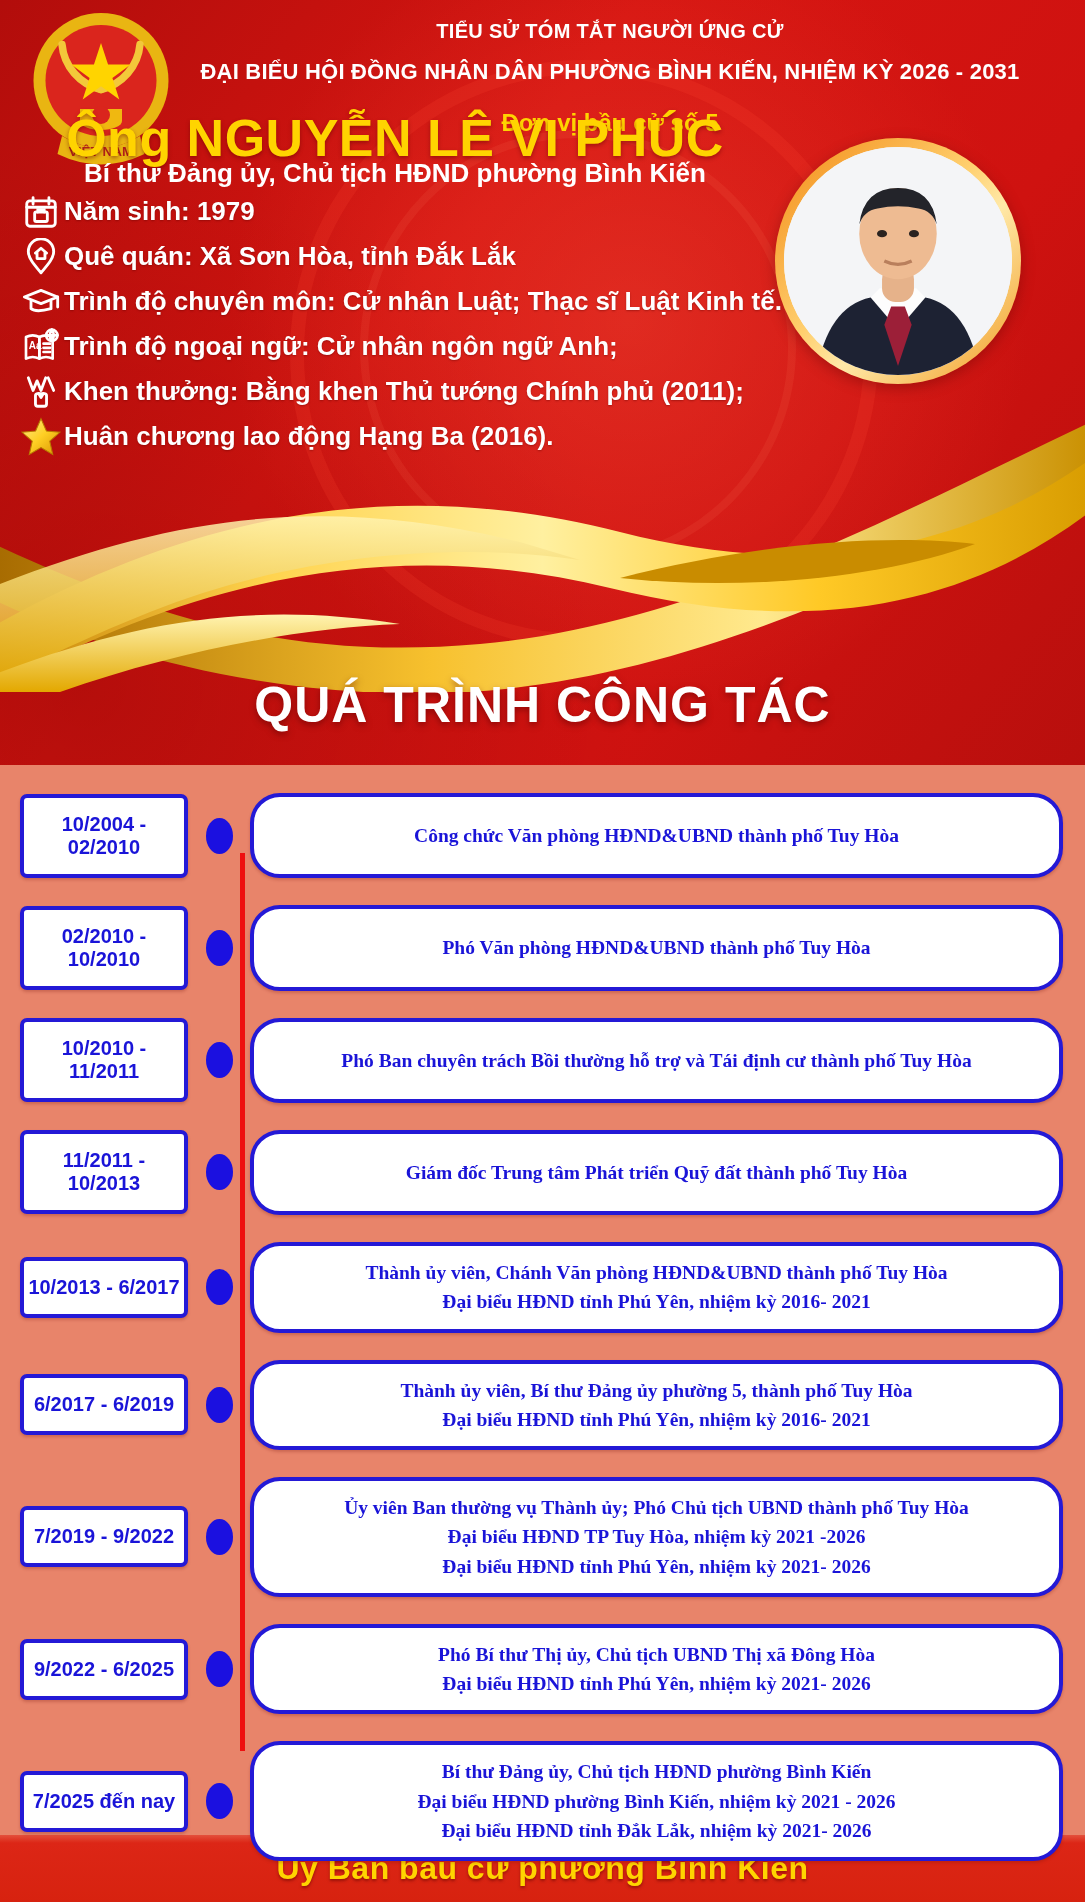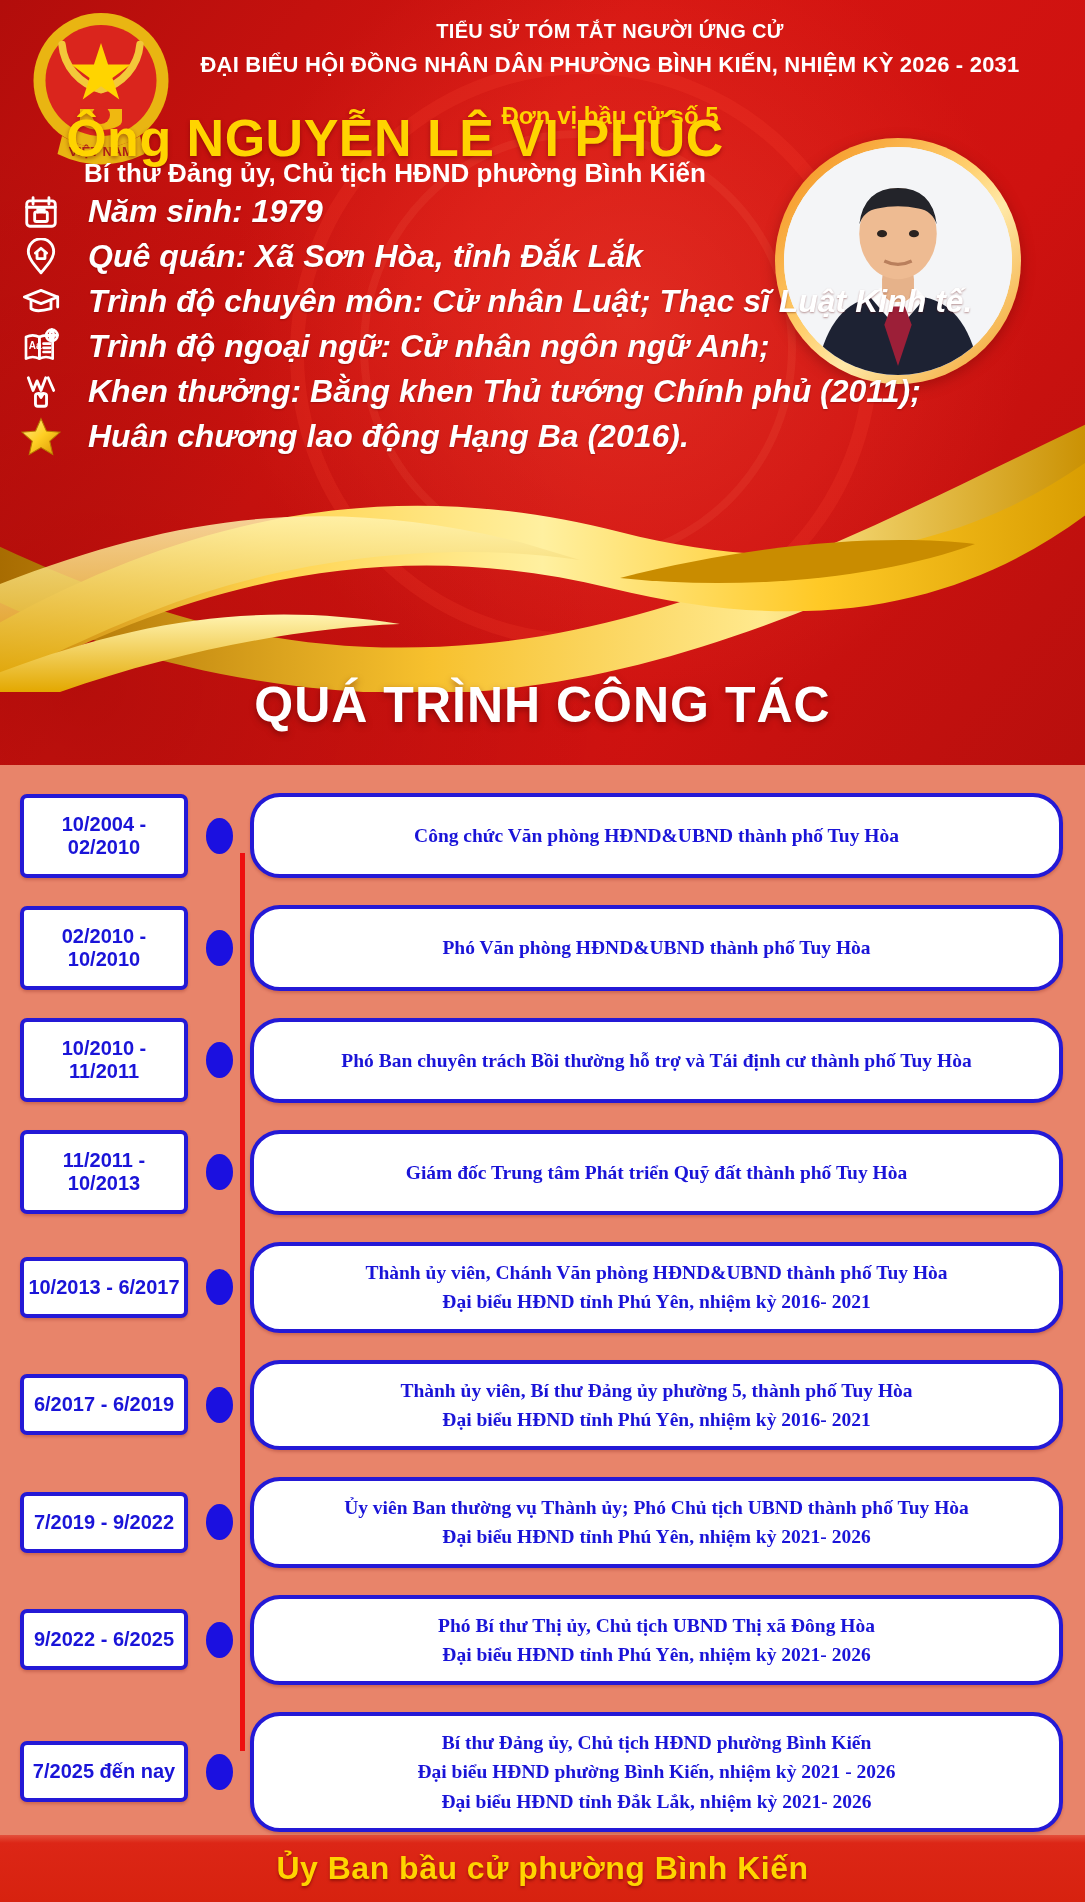--- a/index.html
+++ b/index.html
@@ -15,32 +15,32 @@
       radial-gradient(circle at 58% 42%, rgba(255,96,70,.30), rgba(255,96,70,0) 52%),
       radial-gradient(circle at 8% 90%, rgba(120,0,0,.35), rgba(120,0,0,0) 45%),
       linear-gradient(128deg,#b20d0b 0%,#d61511 38%,#cf1210 70%,#b80f0d 100%);
   }
   .drum-ring{position:absolute;border:14px solid rgba(255,70,50,.18);border-radius:50%;}
   .ring1{width:560px;height:560px;left:290px;top:60px;}
   .ring2{width:420px;height:420px;left:360px;top:130px;border-width:8px;border-color:rgba(255,120,90,.12);}
   .emblem{position:absolute;left:26px;top:10px;width:150px;height:150px;}
   .hdr{position:absolute;left:170px;top:20px;width:880px;text-align:center;color:#fff;font-weight:bold;}
   .hdr-line1{font-size:20px;letter-spacing:.3px;}
-  .hdr-line2{font-size:22px;margin-top:9px;letter-spacing:.2px;}
+  .hdr-line2{font-size:22px;margin-top:16px;letter-spacing:.2px;}
   .hdr-unit{font-size:24px;margin-top:24px;color:#ffd400;}
   .name{position:absolute;left:0;top:108px;width:790px;text-align:center;
         font-size:52px;font-weight:bold;color:#ffd400;letter-spacing:.5px;
         text-shadow:0 2px 4px rgba(90,0,0,.45);}
   .position{position:absolute;left:0;top:158px;width:790px;text-align:center;
         font-size:26px;font-weight:bold;color:#fff;}
   .info{position:absolute;left:18px;top:192px;z-index:3;}
   .info-row{display:flex;align-items:center;margin-bottom:6px;height:39px;}
   .info-ico{width:46px;height:40px;display:flex;align-items:center;justify-content:center;flex:0 0 46px;}
-  .info-txt{font-size:32px;font-weight:bold;color:#fff;margin-left:24px;white-space:nowrap;
-            text-shadow:0 1px 2px rgba(90,0,0,.4);font-style:italic;}
+  .info-txt{font-size:26px;font-weight:bold;color:#fff;margin-left:0;white-space:nowrap;
+            text-shadow:0 1px 2px rgba(90,0,0,.4);}
   
   .photo-ring{position:absolute;left:775px;top:138px;width:246px;height:246px;border-radius:50%;
       background:linear-gradient(135deg,#f28a15,#ffcf6e 45%,#ffe9a8 60%,#f0981f);
       display:flex;align-items:center;justify-content:center;z-index:2;
       box-shadow:0 4px 14px rgba(80,0,0,.35);}
   .photo{width:228px;height:228px;border-radius:50%;overflow:hidden;background:#f3f4f6;}
   
   .ribbon{position:absolute;left:0;top:392px;width:1085px;height:300px;z-index:1;}
   .sec-title{position:absolute;left:0;top:676px;width:1085px;text-align:center;z-index:3;
       font-size:50px;font-weight:bold;color:#fff;letter-spacing:1px;
@@ -292,20 +292,21 @@
       </div>
     </div>
 
     <div class="row">
       <div class="date-pill">7/2019 - 9/2022</div>
       <div class="dot-col">
           <div class="dot"></div>
         </div>
       <div class="content-box">
         <div>Ủy viên Ban thường vụ Thành ủy;  Phó Chủ tịch UBND thành phố Tuy Hòa</div>
+        <div>Đại biểu HĐND TP Tuy Hòa, nhiệm kỳ 2021 -2026</div>
         <div>Đại biểu HĐND tỉnh Phú Yên, nhiệm kỳ 2021- 2026</div>
       </div>
     </div>
 
     <div class="row">
       <div class="date-pill">9/2022 - 6/2025</div>
       <div class="dot-col">
           <div class="dot"></div>
         </div>
       <div class="content-box">

